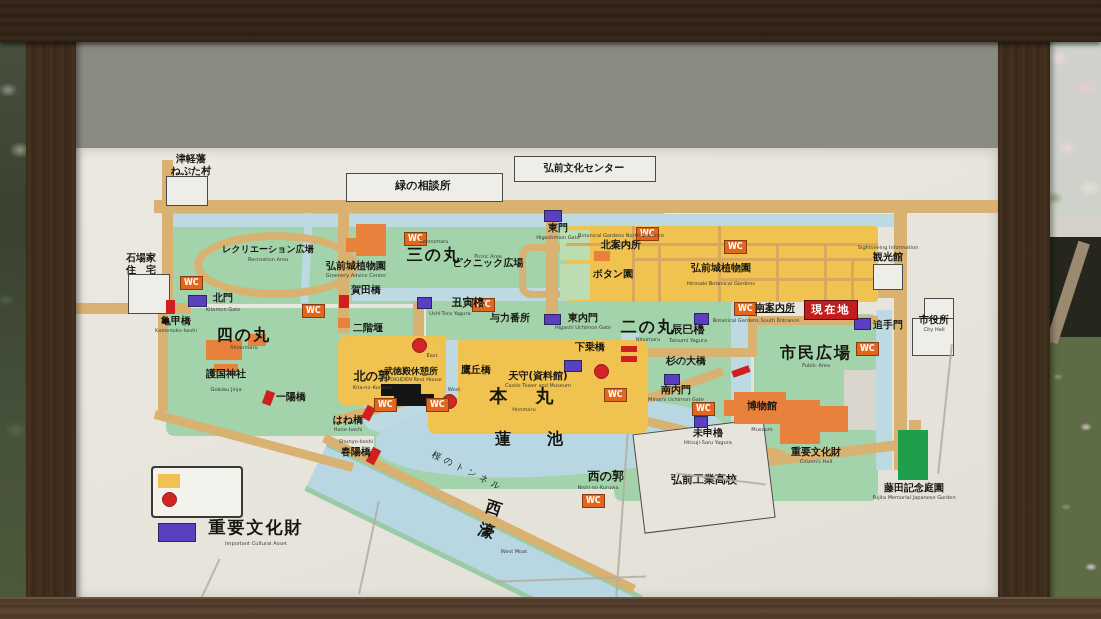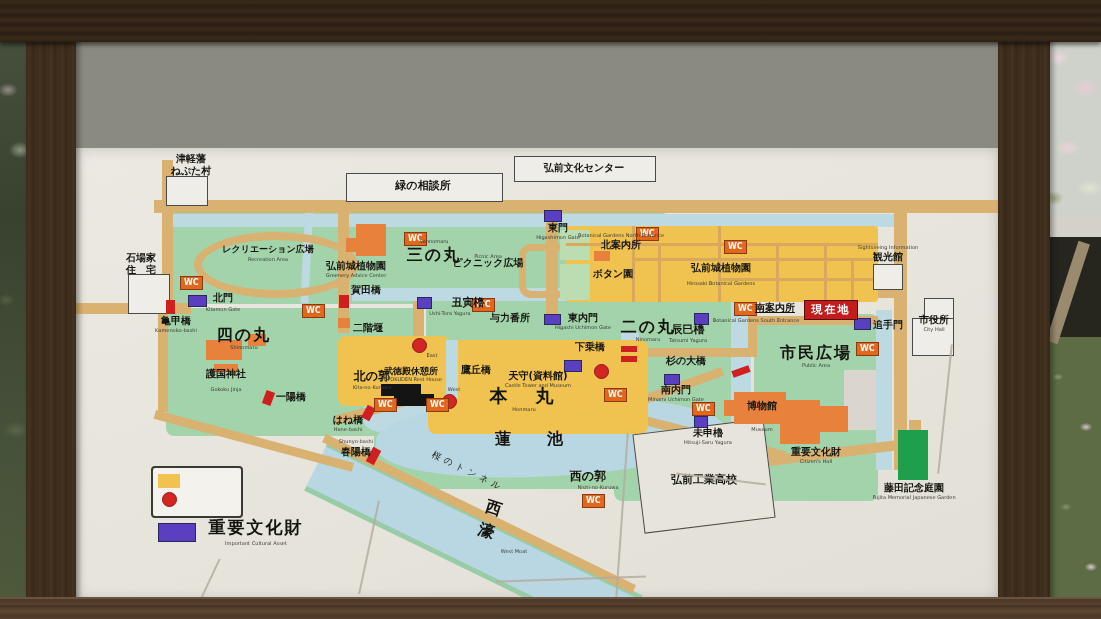--- a/index.html
+++ b/index.html
@@ -278,21 +278,21 @@
     <div class="lbl" style="left:686px;top:252px;">博物館</div>
     <div class="sub" style="left:686px;top:278px;">Museum</div>
     <div class="lbl" style="left:740px;top:298px;">重要文化財</div>
     <div class="sub" style="left:740px;top:310px;">Citizen's Hall</div>
     <div class="lbl" style="left:272px;top:266px;">はね橋</div>
     <div class="sub" style="left:272px;top:278px;">Hane-bashi</div>
     <div class="sub" style="left:280px;top:290px;">Shunyo-bashi</div>
     <div class="lbl" style="left:280px;top:298px;">春陽橋</div>
     <div class="lbl f16" style="left:458px;top:282px;letter-spacing:10px;">蓮　池</div>
     <div class="lbl f9" style="left:392px;top:318px;letter-spacing:4px;transform:translateX(-50%) rotate(26deg);font-weight:normal;">桜のトンネル</div>
-    <div class="lbl f12" style="left:512px;top:322px;">西の郭</div>
+    <div class="lbl f12" style="left:530px;top:322px;">西の郭</div>
     <div class="sub" style="left:522px;top:336px;">Nishi-no-Kuruwa</div>
     <div class="lbl f16" style="left:415px;top:348px;transform:translateX(-50%) rotate(18deg);line-height:1.5;">西
 濠</div>
     <div class="sub" style="left:438px;top:400px;">West Moat</div>
     <div class="lbl f11" style="left:628px;top:326px;">弘前工業高校</div>
     <div class="lbl" style="left:838px;top:334px;">藤田記念庭園</div>
     <div class="sub" style="left:838px;top:346px;">Fujita Memorial Japanese Garden</div>
 
     <div class="legend-box" style="left:75px;top:318px;width:88px;height:48px;"></div>
     <div style="position:absolute;left:82px;top:326px;width:22px;height:14px;background:#f0c24f;z-index:33;"></div>

